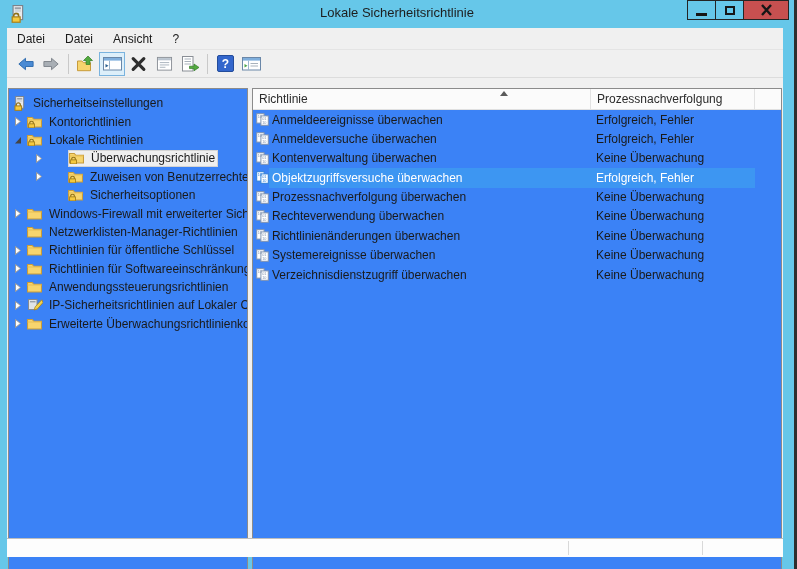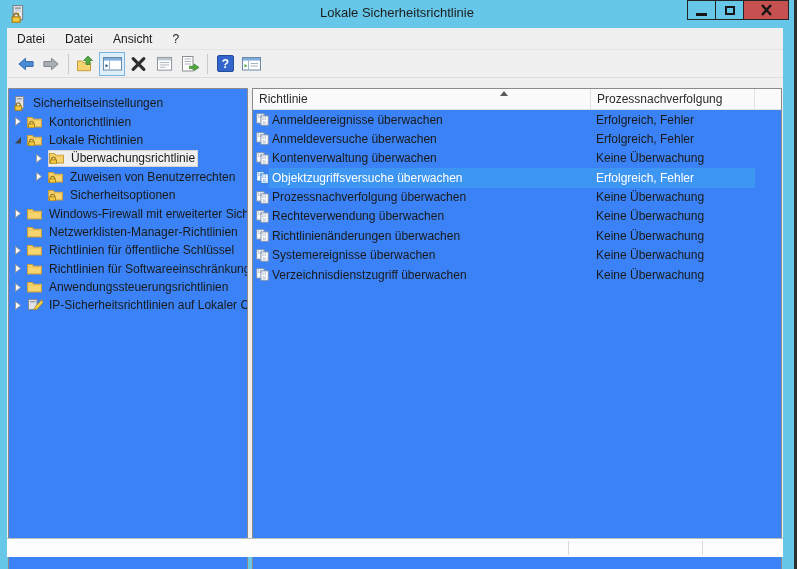--- a/index.html
+++ b/index.html
@@ -32,21 +32,21 @@
   .main { position:absolute; left:0; top:51px; width:776px; height:457px; }
   .panel { position:absolute; top:1px; height:534px; background:#3b82f6; border:1px solid #8b8b8b; overflow:hidden;margin-top:8px; }
   .tree-panel { left:1px; width:240px; }
   .list-panel { left:245px; width:530px; }
 
   
   .tree { padding-top:5px; }
   .trow { display:flex; align-items:center; height:18.4px; white-space:nowrap; }
   .trow.lvl0 { padding-left:2px; }
   .trow.lvl1 { padding-left:5px; }
-  .trow.lvl2 { padding-left:26px; }
+  .trow.lvl2 { padding-left:26px;gap:20px; }
   .twisty { width:13px; height:11px; flex:0 0 13px; display:flex; align-items:center; }
   .ticon { width:16px; height:14px; flex:0 0 16px; margin-right:4px; }
   .ticon svg { display:block; }
   .tlabel { padding:0 2px; }
   .grp { display:flex; align-items:center; height:17px; }
   .trow.current .grp { background:#efefef; border:1px solid #d4d4d4; }
 
   
   .hscroll { position:absolute; left:1px; right:1px; bottom:1px; height:17px; display:flex; background:#f5f5f5; border:1px solid #ababab; }
   .sbtn { width:17px; background:#fdfdfd; border-right:1px solid #ababab; display:flex; align-items:center; justify-content:center; }
@@ -400,20 +400,35 @@
               <span class="grp">
                   <span class="ticon">
                     <svg width="16" height="14" viewBox="0 0 16 14">
                       <use href="#sym-ip"></use>
                     </svg>
                   </span>
                   <span class="tlabel">IP-Sicherheitsrichtlinien auf Lokaler C</span>
                 </span>
             </div>
 
+            <div class="trow lvl1">
+              <span class="twisty">
+                  <svg width="8" height="11" viewBox="0 0 8 11">
+                    <use href="#sym-twisty-closed"></use>
+                  </svg>
+                </span>
+              <span class="grp">
+                  <span class="ticon">
+                    <svg width="15" height="13" viewBox="0 0 14 12">
+                      <use href="#sym-folder"></use>
+                    </svg>
+                  </span>
+                  <span class="tlabel">Erweiterte Überwachungsrichtlinienko</span>
+                </span>
+            </div>
 
           </div>
 
           <div class="hscroll">
             <div class="sbtn">
               <svg width="6" height="9" viewBox="0 0 6 9">
                   <path d="M5 1 L1.5 4.5 L5 8" fill="none" stroke="#5c5c5c" stroke-width="1.4"></path>
                 </svg>
             </div>
             <div class="strack">

